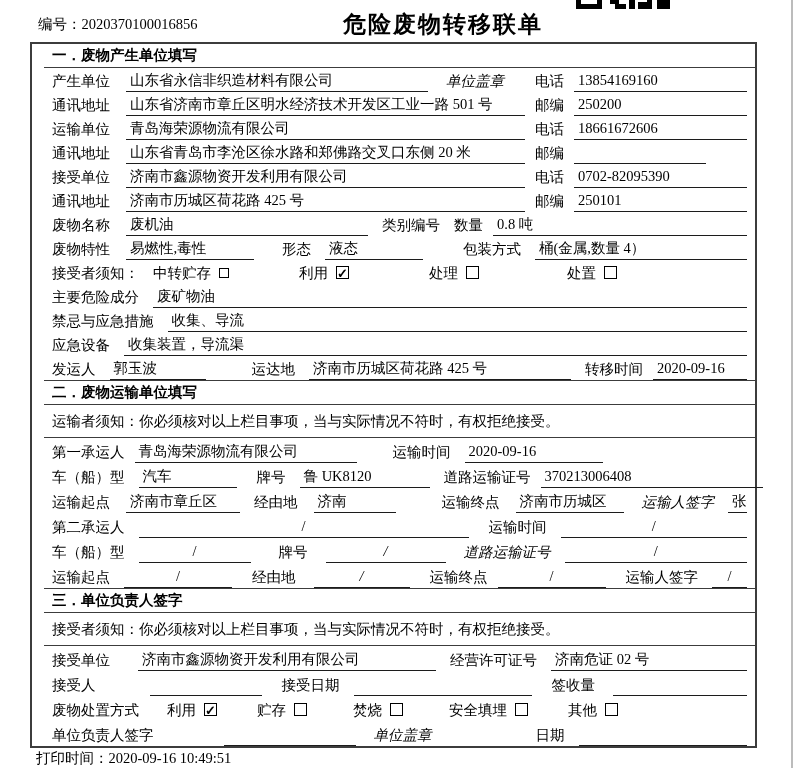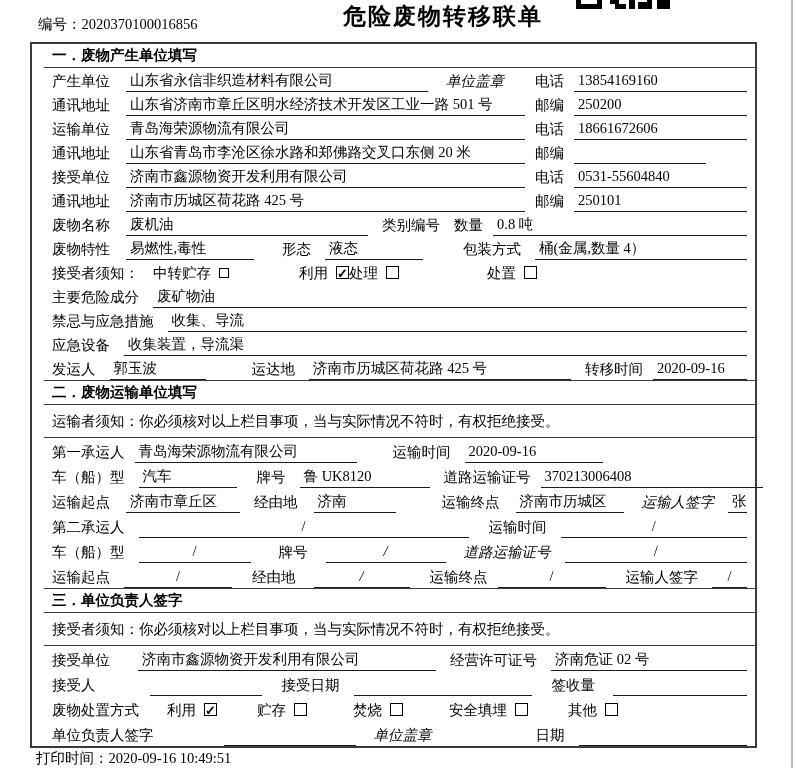--- a/index.html
+++ b/index.html
@@ -7,21 +7,21 @@
     width:796px;height:768px;position:relative;overflow:hidden;
     background:#ffffff;color:#000;
     font-family:"Liberation Serif","DejaVu Serif",serif;
     font-size:14.5px;
   }
   .edge-line{position:absolute;right:3px;top:0;bottom:0;width:2px;background:#bcbcbc;}
   
   .doc-header{position:absolute;left:0;top:0;width:796px;height:40px;}
   .doc-number{position:absolute;left:38px;top:15px;white-space:nowrap;}
   .doc-title{
-    position:absolute;left:90px;right:0;top:1px;text-align:center;
+    position:absolute;left:90px;right:0;top:9px;text-align:center;
     font-family:Liberation Serif, serif;
     font-weight:bold;font-size:23px;letter-spacing:2px;
   }
   .qr{position:absolute;left:576px;top:0;width:94px;height:9px;}
   
   .sheet{
     position:absolute;left:30px;top:42px;width:727px;
     border:2px solid #3c3c3c;box-sizing:border-box;background:#fff;padding-left:12px;
   }
   .section{border-top:1px solid #3c3c3c;}
@@ -131,21 +131,21 @@
       </div>
     </div>
 
     <div class="row">
       <div class="left">
         <span class="lbl">接受单位</span>
         <span class="val fill gap6" style="margin-right:10px">济南市鑫源物资开发利用有限公司</span>
       </div>
       <div class="rgt">
         <span class="lbl">电话</span>
-        <span class="val fill gap10">0531-55604840</span>
+        <span class="val fill gap10">0702-82095390</span>
       </div>
     </div>
 
     <div class="row">
       <div class="left">
         <span class="lbl">通讯地址</span>
         <span class="val fill gap6" style="margin-right:10px">济南市历城区荷花路 425 号</span>
       </div>
       <div class="rgt">
         <span class="lbl">邮编</span>
@@ -167,21 +167,21 @@
       <span class="lbl gap28">形态</span>
       <span class="val gap14" style="width:98px">液态</span>
       <span class="lbl gap40">包装方式</span>
       <span class="val fill gap14">桶(金属,数量 4）</span>
     </div>
 
     <div class="row">
       <span class="lbl">接受者须知：</span>
       <span class="opt gap14"><span>中转贮存</span><span class="cb small"></span></span>
       <span class="opt" style="margin-left:70px"><span>利用</span><span class="cb checked"></span></span>
-      <span class="opt" style=""><span>处理</span><span class="cb"></span></span>
+      <span class="opt" style="margin-left:80px"><span>处理</span><span class="cb"></span></span>
       <span class="opt" style="margin-left:88px"><span>处置</span><span class="cb"></span></span>
     </div>
 
     <div class="row">
       <span class="lbl">主要危险成分</span>
       <span class="val fill gap14">废矿物油</span>
     </div>
 
     <div class="row">
       <span class="lbl">禁忌与应急措施</span>

